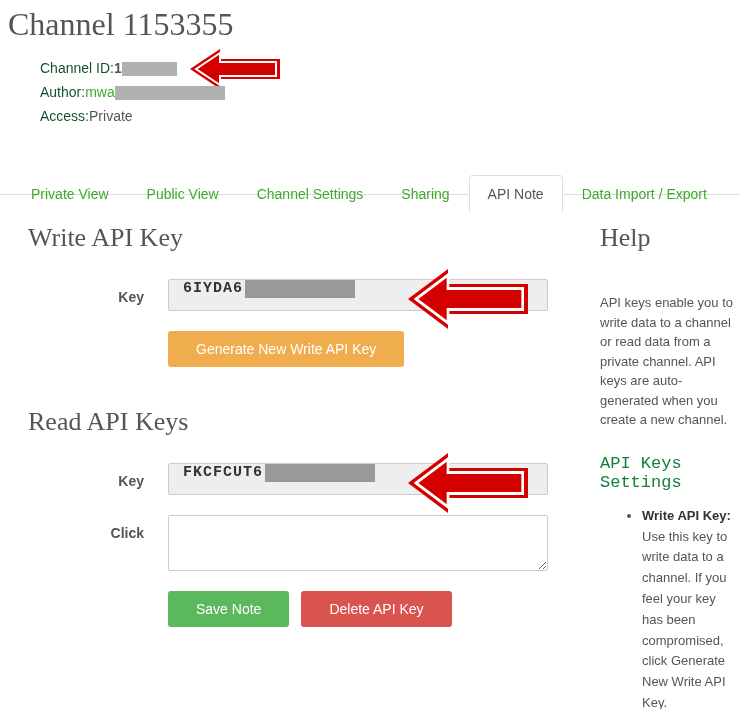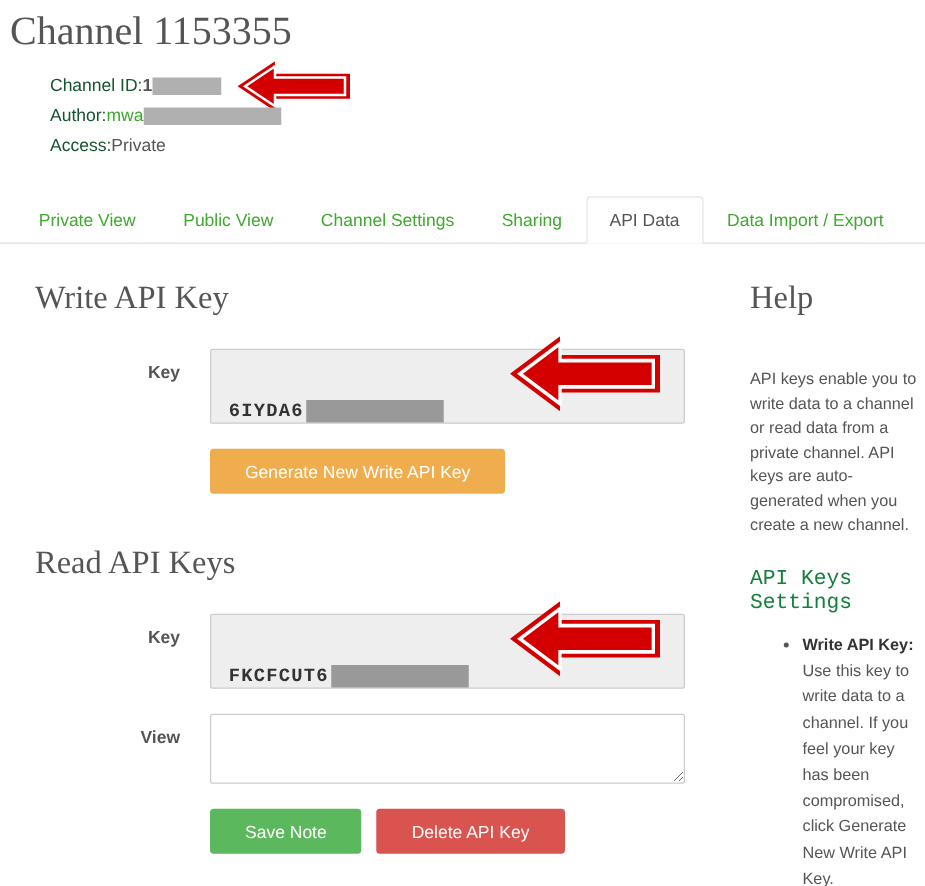--- a/index.html
+++ b/index.html
@@ -41,21 +41,21 @@
     gap: 0;
   }
   .tab {
     padding: 10px 18px 10px;
     font-size: 14px;
     color: #3fa92e;
     cursor: pointer;
     border: 1px solid transparent;
     border-bottom: none;
     position: relative;
-    top: 1px;
+    top: 19px;
     border-radius: 4px 4px 0 0;
   }
   .tab.active {
     color: #555;
     border-color: #ddd;
     background: #fff;
     border-bottom: 1px solid #fff;
   }
   .content {
     display: flex;
@@ -86,26 +86,26 @@
     width: 140px;
     text-align: right;
     padding-right: 24px;
     padding-top: 10px;
     font-size: 14px;
     font-weight: 700;
     color: #555;
   }
   .key-box {
     width: 380px;
-    height: 60px;
+    height: 32px;
     background: #eee;
     border: 1px solid #ccc;
     border-radius: 2px;
     display: flex;
-    align-items: flex-end;
+    align-items: flex-start;
     padding-left: 14px;
     font-family: "Courier New", monospace;
     font-size: 15px;
     font-weight: 700;
     letter-spacing: 1px;
     color: #333;
     position: relative;
   }
   .key-redact {
     background: #999;
@@ -205,21 +205,21 @@
     <span class="meta-label">Access: </span>
     <span class="meta-value">Private</span>
   </div>
 </div>
 
 <div class="tabs">
   <div class="tab">Private View</div>
   <div class="tab">Public View</div>
   <div class="tab">Channel Settings</div>
   <div class="tab">Sharing</div>
-  <div class="tab active">API Data</div>
+  <div class="tab active">API Note</div>
   <div class="tab">Data Import / Export</div>
 </div>
 
 <div class="content">
   <div class="left">
 
     <h2 class="section">Write API Key</h2>
     <div class="section-block">
       <div class="form-row">
         <div class="form-label">Key</div>
@@ -248,21 +248,21 @@
           <span>FKCFCUT6</span>
           <span class="key-redact"></span>
         </div>
       </div>
       <span class="arrow" style="left:380px;top:-10px">
         <svg width="120" height="60" viewBox="0 0 90 40" preserveAspectRatio="none">
             <use href="#red-arrow-left"></use>
           </svg>
       </span>
       <div class="form-row">
-        <div class="form-label">View</div>
+        <div class="form-label">Click</div>
         <textarea class="note" style=""></textarea>
       </div>
       <div class="btn-row">
         <button class="btn btn-green">Save Note</button>
         <button class="btn btn-red">Delete API Key</button>
       </div>
     </div>
   </div>
 
   <div class="right">

